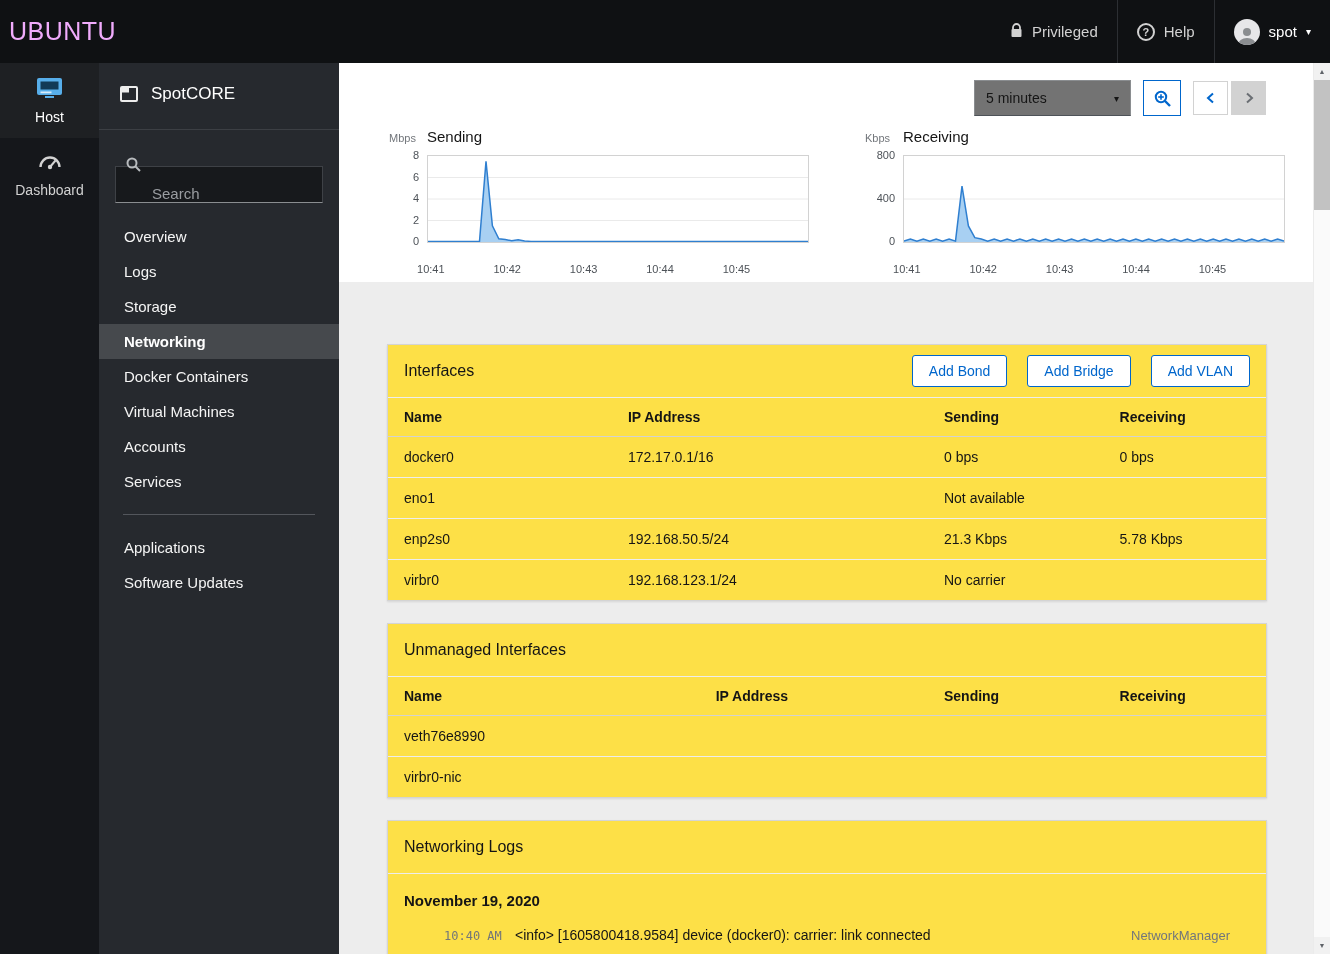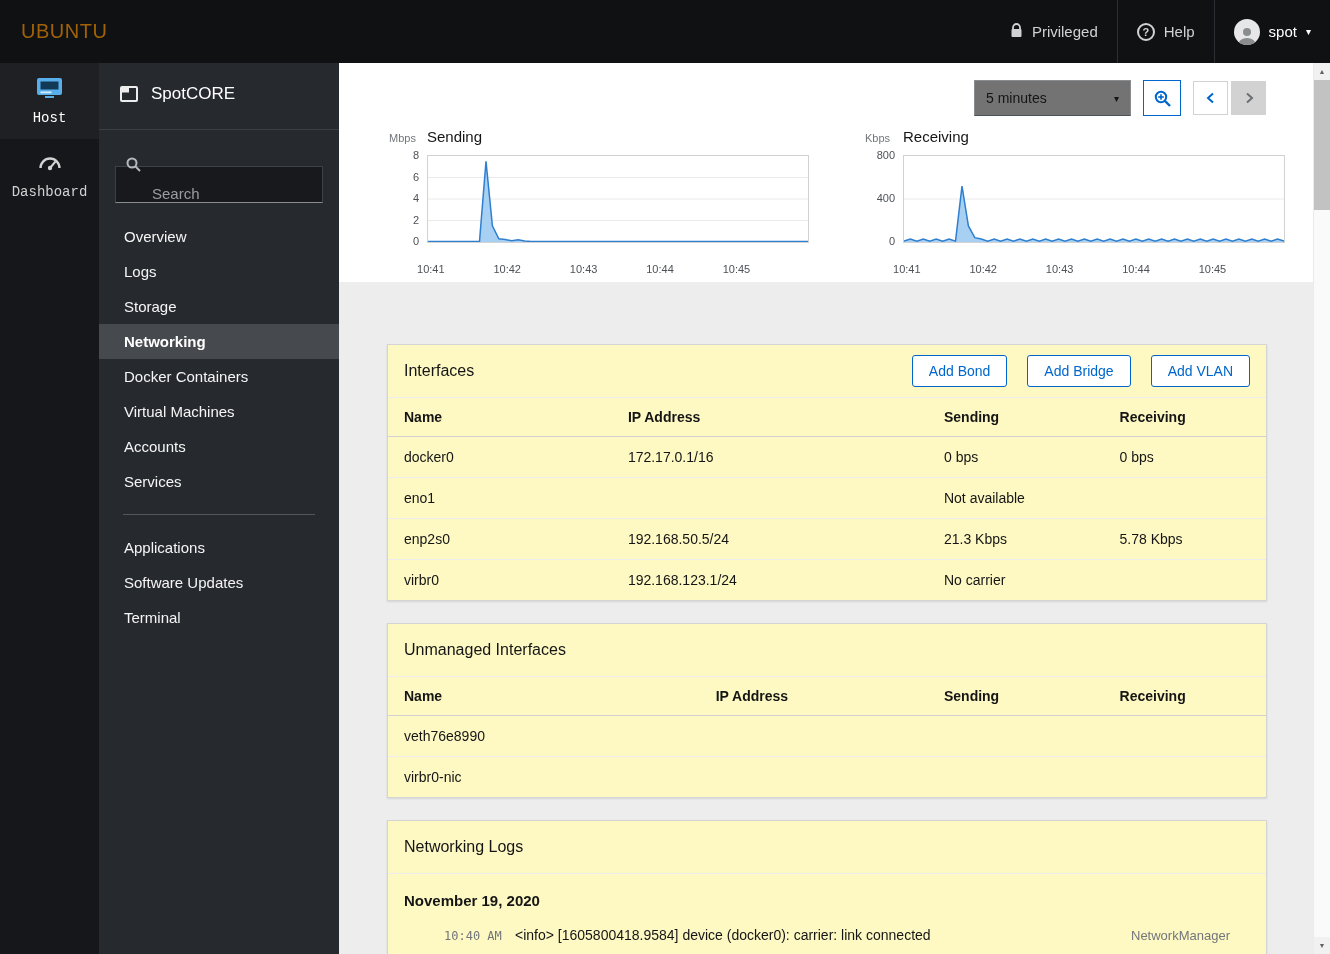--- a/index.html
+++ b/index.html
@@ -5,34 +5,34 @@
   * { box-sizing: border-box; }
   html, body { margin: 0; padding: 0; }
   body {
     width: 1330px; height: 954px; overflow: hidden;
     font-family: "Liberation Sans", sans-serif;
     font-size: 14px; color: #151515; background: #ededed;
   }
 
   
   .topbar { height: 63px; background: #0f1113; display: flex; align-items: stretch; }
-  .brand { color: #a16207; font-size: 20px; letter-spacing: 0.5px; display: flex; align-items: center; padding-left: 21px; }
+  .brand { color: #f0abfc; font-size: 25px; letter-spacing: 0.5px; display: flex; align-items: center; padding-left: 9px; }
   .topbar-right { margin-left: auto; display: flex; align-items: stretch; }
   .topbar-item { display: flex; align-items: center; gap: 9px; padding: 0 19px; color: #d2d2d2; font-size: 15px; cursor: pointer; }
   .topbar-item.divided { border-left: 1px solid #2c2f33; }
   .qmark { width: 18px; height: 18px; border: 2px solid #d2d2d2; border-radius: 50%; display: inline-flex; align-items: center; justify-content: center; font-size: 11px; font-weight: bold; color: #d2d2d2; }
   .avatar { width: 26px; height: 26px; border-radius: 50%; background: #e7e7e9; display: inline-flex; align-items: flex-end; justify-content: center; overflow: hidden; }
   .user-name { color: #fff; }
   .caret { font-size: 10px; color: #fff; }
 
   
   .app { display: flex; height: 891px; }
 
   
-  .hostnav { width: 99px; background: #15171b; flex: none; font-family: Liberation Mono, monospace; }
+  .hostnav { width: 99px; background: #15171b; flex: none; }
   .hostnav-item { text-align: center; padding: 14px 4px 13px; color: #d2d2d2; font-size: 14px; cursor: pointer; }
   .hostnav-item .icn { display: block; margin: 0 auto 7px; }
   .hostnav-item.active { color: #fff; background: rgba(255,255,255,0.04); }
 
   
   .sidebar { width: 240px; background: #26292e; flex: none; color: #fff; overflow: hidden; }
   .sidebar-header { display: flex; gap: 12px; padding: 21px 20px 20px; font-size: 17px; border-bottom: 1px solid #3c3f44; }
   .search-wrap { margin: 16px; position: relative; }
   .search-wrap svg { position: absolute; left: 11px; top: 11px; }
   .search-input { width: 100%; height: 37px; background: #17191c; border: 1px solid #3e4146; border-bottom-color: #8a8d90; color: #3b82f6; padding: 17px 10px 0 36px; font-size: 15px; font-family: inherit; margin-top: 20px; }
@@ -64,21 +64,21 @@
   .plot-row { display: flex; }
   .y-axis { width: 38px; flex: none; position: relative; }
   .ytick { position: absolute; right: 8px; font-size: 11px; color: #4d5258; }
   .plot { width: 382px; height: 88px; border: 1px solid #d2d2d2; background: #fff; }
   .plot svg { display: block; }
   .x-axis { margin-left: 38px; width: 382px; position: relative; height: 18px; margin-top: 5px; }
   .xtick { position: absolute; top: 15px; transform: translateX(-50%); font-size: 11px; color: #4d5258; }
 
   
   .content { flex: 1; background: #ededed; padding: 62px 46px 0 48px; overflow: hidden; }
-  .card { width: 880px; background: #fef9c3; border: 1px solid #d4d4d4; box-shadow: 0 1px 2px rgba(3,3,3,0.1); margin-bottom: 22px; }
+  .card { width: 880px; background: #fde047; border: 1px solid #d4d4d4; box-shadow: 0 1px 2px rgba(3,3,3,0.1); margin-bottom: 22px; }
   .card-head { display: flex; justify-content: space-between; align-items: center; min-height: 53px; padding: 9px 16px; border-bottom: 1px solid #ededed; }
   .card-title { font-size: 16px; font-weight: 400; margin: 0; color: #151515; }
   .actions { display: flex; gap: 20px; }
   .btn-secondary { background: #fff; border: 1px solid #0066cc; color: #0066cc; font-size: 14px; padding: 7px 16px; border-radius: 3px; font-family: inherit; cursor: pointer; }
 
   table { width: 100%; border-collapse: collapse; font-size: 14px; }
   th { text-align: left; font-weight: 700; color: #151515; padding: 11px 16px; border-bottom: 1px solid #d2d2d2; }
   td { padding: 12px 16px; color: #151515; }
   tbody tr { border-bottom: 1px solid #ededed; cursor: pointer; }
   tbody tr:last-child { border-bottom: none; }
@@ -177,21 +177,20 @@
       <li class="nav-item selected">Networking</li>
       <li class="nav-item">Docker Containers</li>
       <li class="nav-item">Virtual Machines</li>
       <li class="nav-item">Accounts</li>
       <li class="nav-item">Services</li>
     </ul>
     <div class="nav-divider"></div>
     <ul class="nav-list">
       <li class="nav-item">Applications</li>
       <li class="nav-item">Software Updates</li>
-      <li class="nav-item">Terminal</li>
     </ul>
   </nav>
 
   <div class="main">
     <div class="main-col">
       <div class="main-top">
         <div class="toolbar">
           <div class="select">
             <span>5 minutes</span>
             <span class="caret">▾</span>

